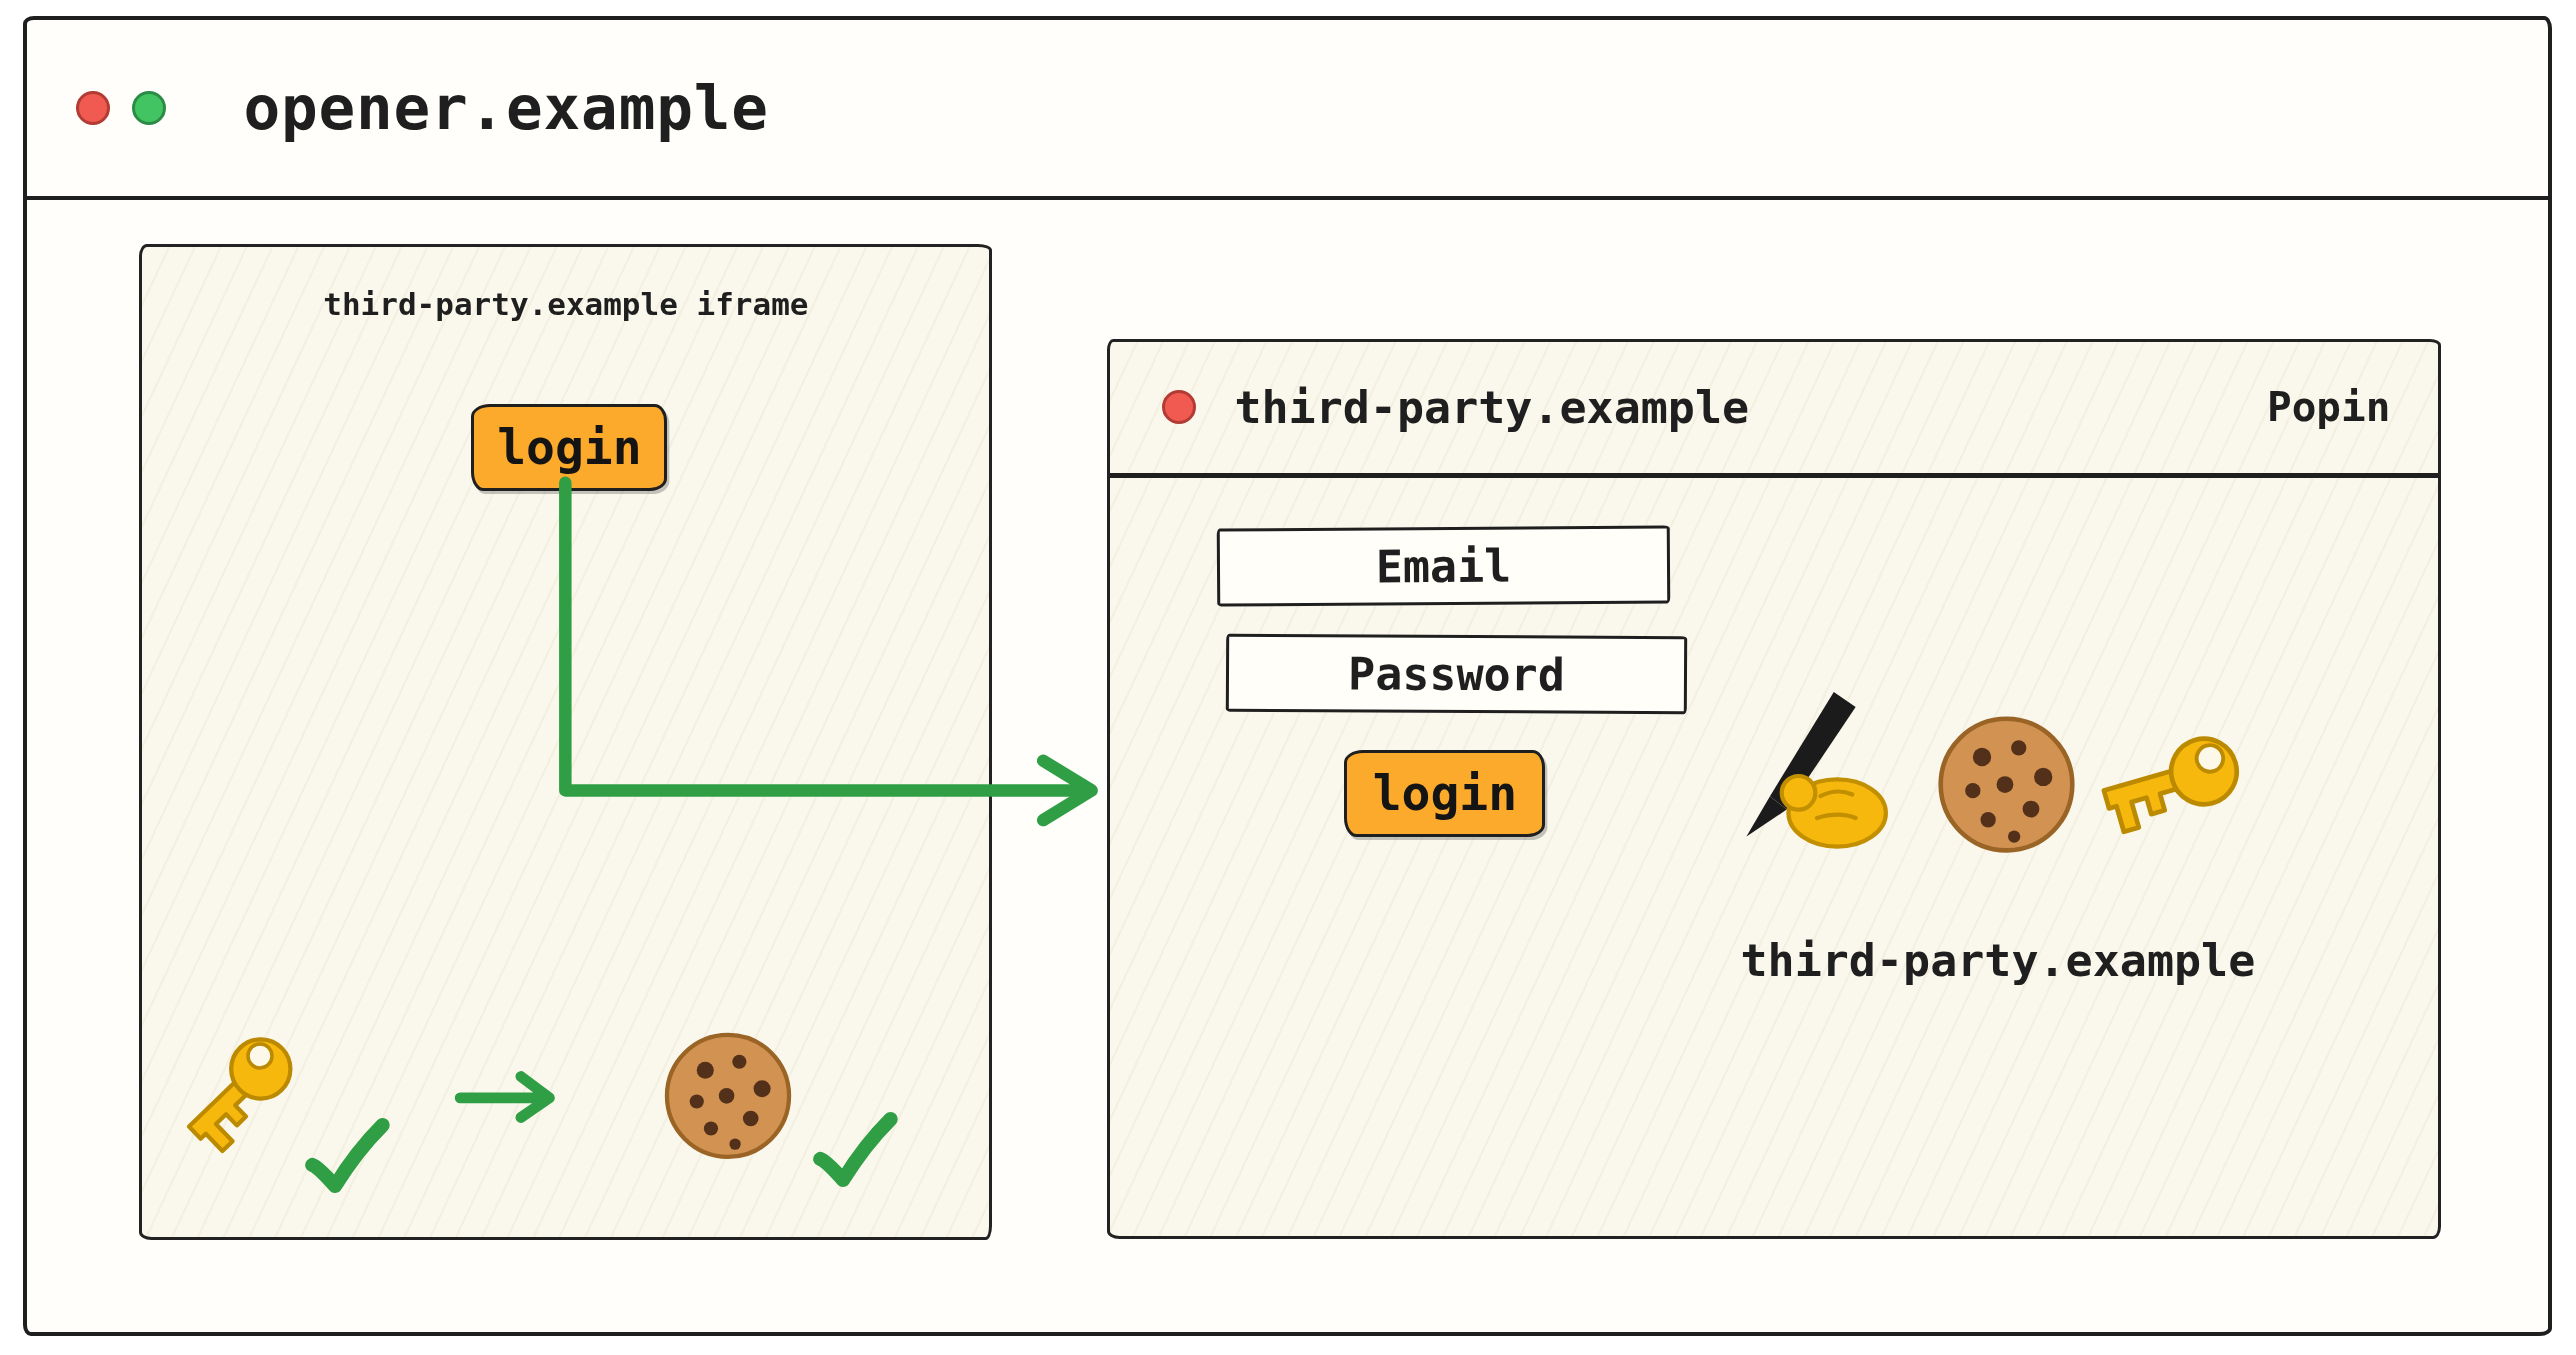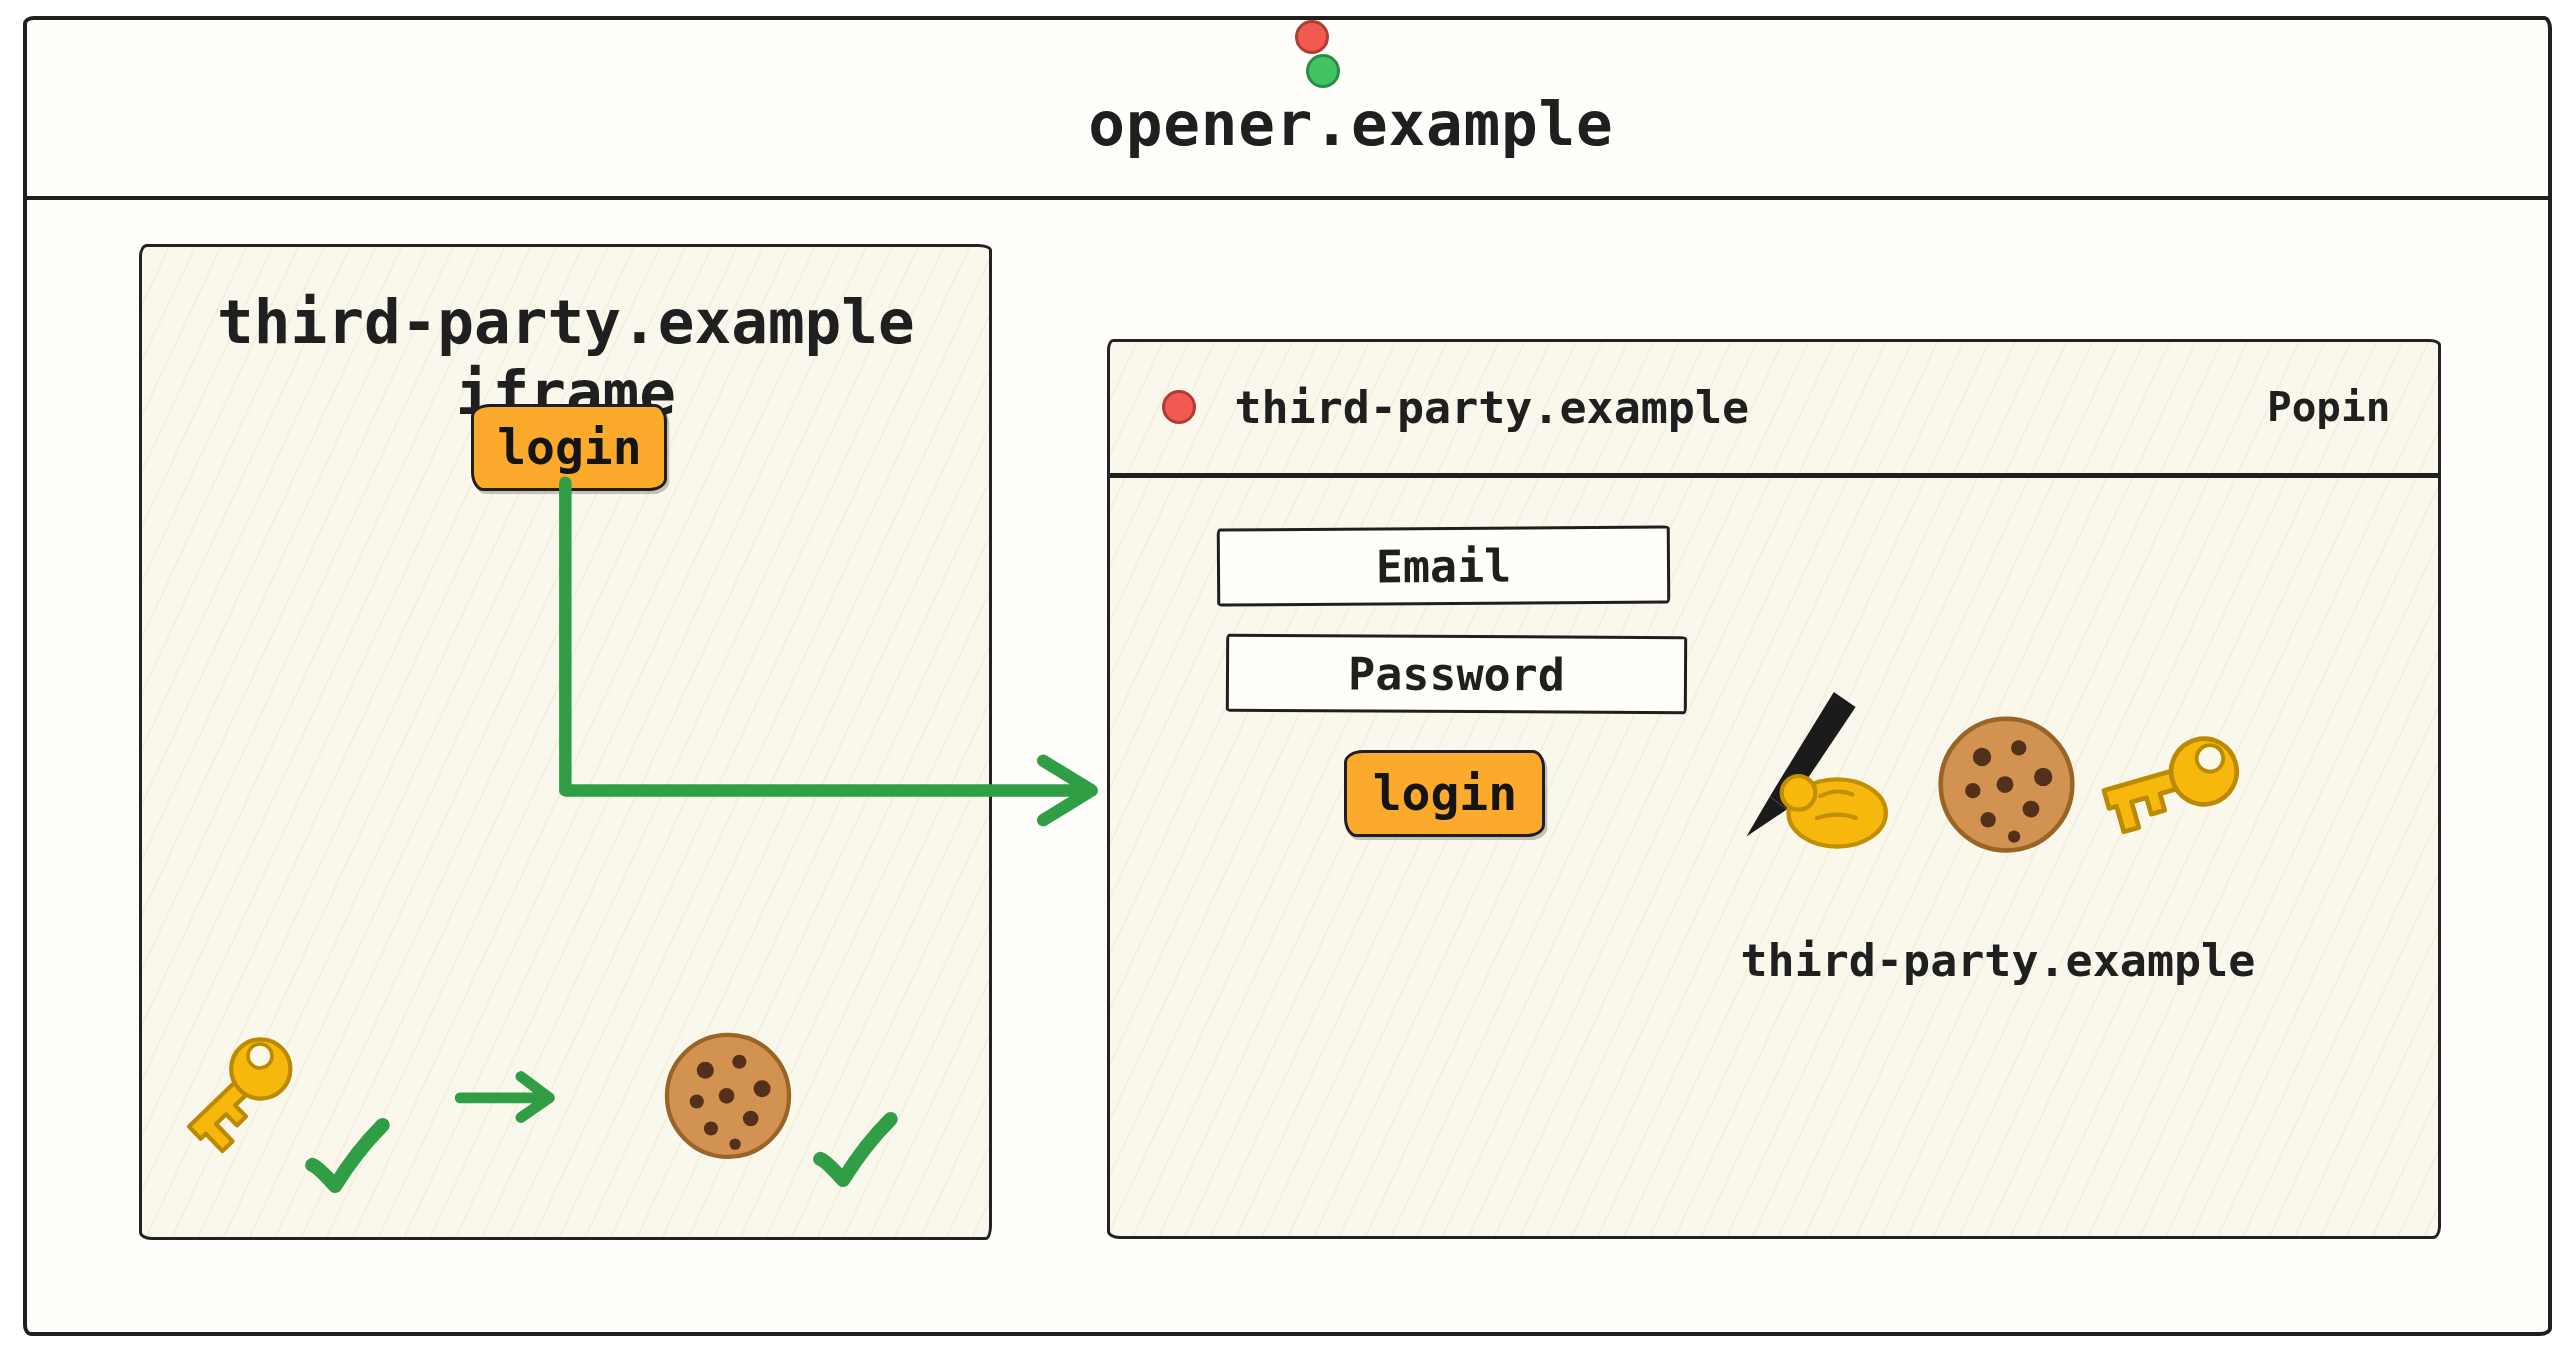--- a/index.html
+++ b/index.html
@@ -11,39 +11,39 @@
   #canvas{position:relative;width:2576px;height:1356px;background:#ffffff;overflow:hidden;}
 
   .window{
     position:absolute;left:23.4px;top:15.6px;width:2521px;height:1312px;
     background:#fffefb;border:4.7px solid #1f1f1f;
     border-radius:11px 7.8px 12.5px 7.8px / 7.8px 12.5px 7.8px 11px;
   }
   .titlebar{
     position:absolute;left:0;top:0;right:0;height:180px;
     border-bottom:4.7px solid #1f1f1f;
-    display:flex;align-items:center;padding-left:49px;box-sizing:border-box;flex-direction:column;
+    display:flex;align-items:center;padding-left:49px;box-sizing:border-box;
   }
   .dot{display:inline-block;width:34px;height:34px;border-radius:50%;box-sizing:border-box;}
   .dot.red{background:#f05a50;border:3.1px solid #b23b33;}
   .dot.green{background:#43c463;border:3.1px solid #2b8c46;margin-left:22px;}
   .window-title{font-size:61px;font-weight:700;margin-left:77px;letter-spacing:0.8px;}
 
   .panel{
     background-color:#faf8ec;
     background-image:repeating-linear-gradient(115deg, rgba(185,175,140,0.10) 0 2.3px, transparent 2.3px 23.4px);
     border:3.9px solid #222222;
     box-sizing:border-box;
   }
 
   .iframe-box{
     position:absolute;left:112px;top:224px;width:853px;height:996px;
     border-radius:7.8px 14px 6.2px 12.5px / 12.5px 6.2px 14px 7.8px;
   }
-  .iframe-label{padding-top:39px;text-align:center;font-size:61px;font-weight:600;}
+  .iframe-label{padding-top:39px;text-align:center;font-size:31px;font-weight:600;}
 
   .btn{
     position:absolute;background:#fcaa2c;border:3.9px solid #1f1f1f;
     border-radius:19px 12.5px 17px 12.5px / 12.5px 17px 12.5px 19px;
     font-family:inherit;font-size:48px;font-weight:700;color:#141414;
     display:flex;align-items:center;justify-content:center;
     padding:12px;cursor:pointer;box-shadow:2.3px 3.1px 0 rgba(30,30,30,0.25);
   }
   .login-left{left:329px;top:157px;width:196px;height:87px;}
   .login-popin{left:234px;top:408px;width:201px;height:87px;}

